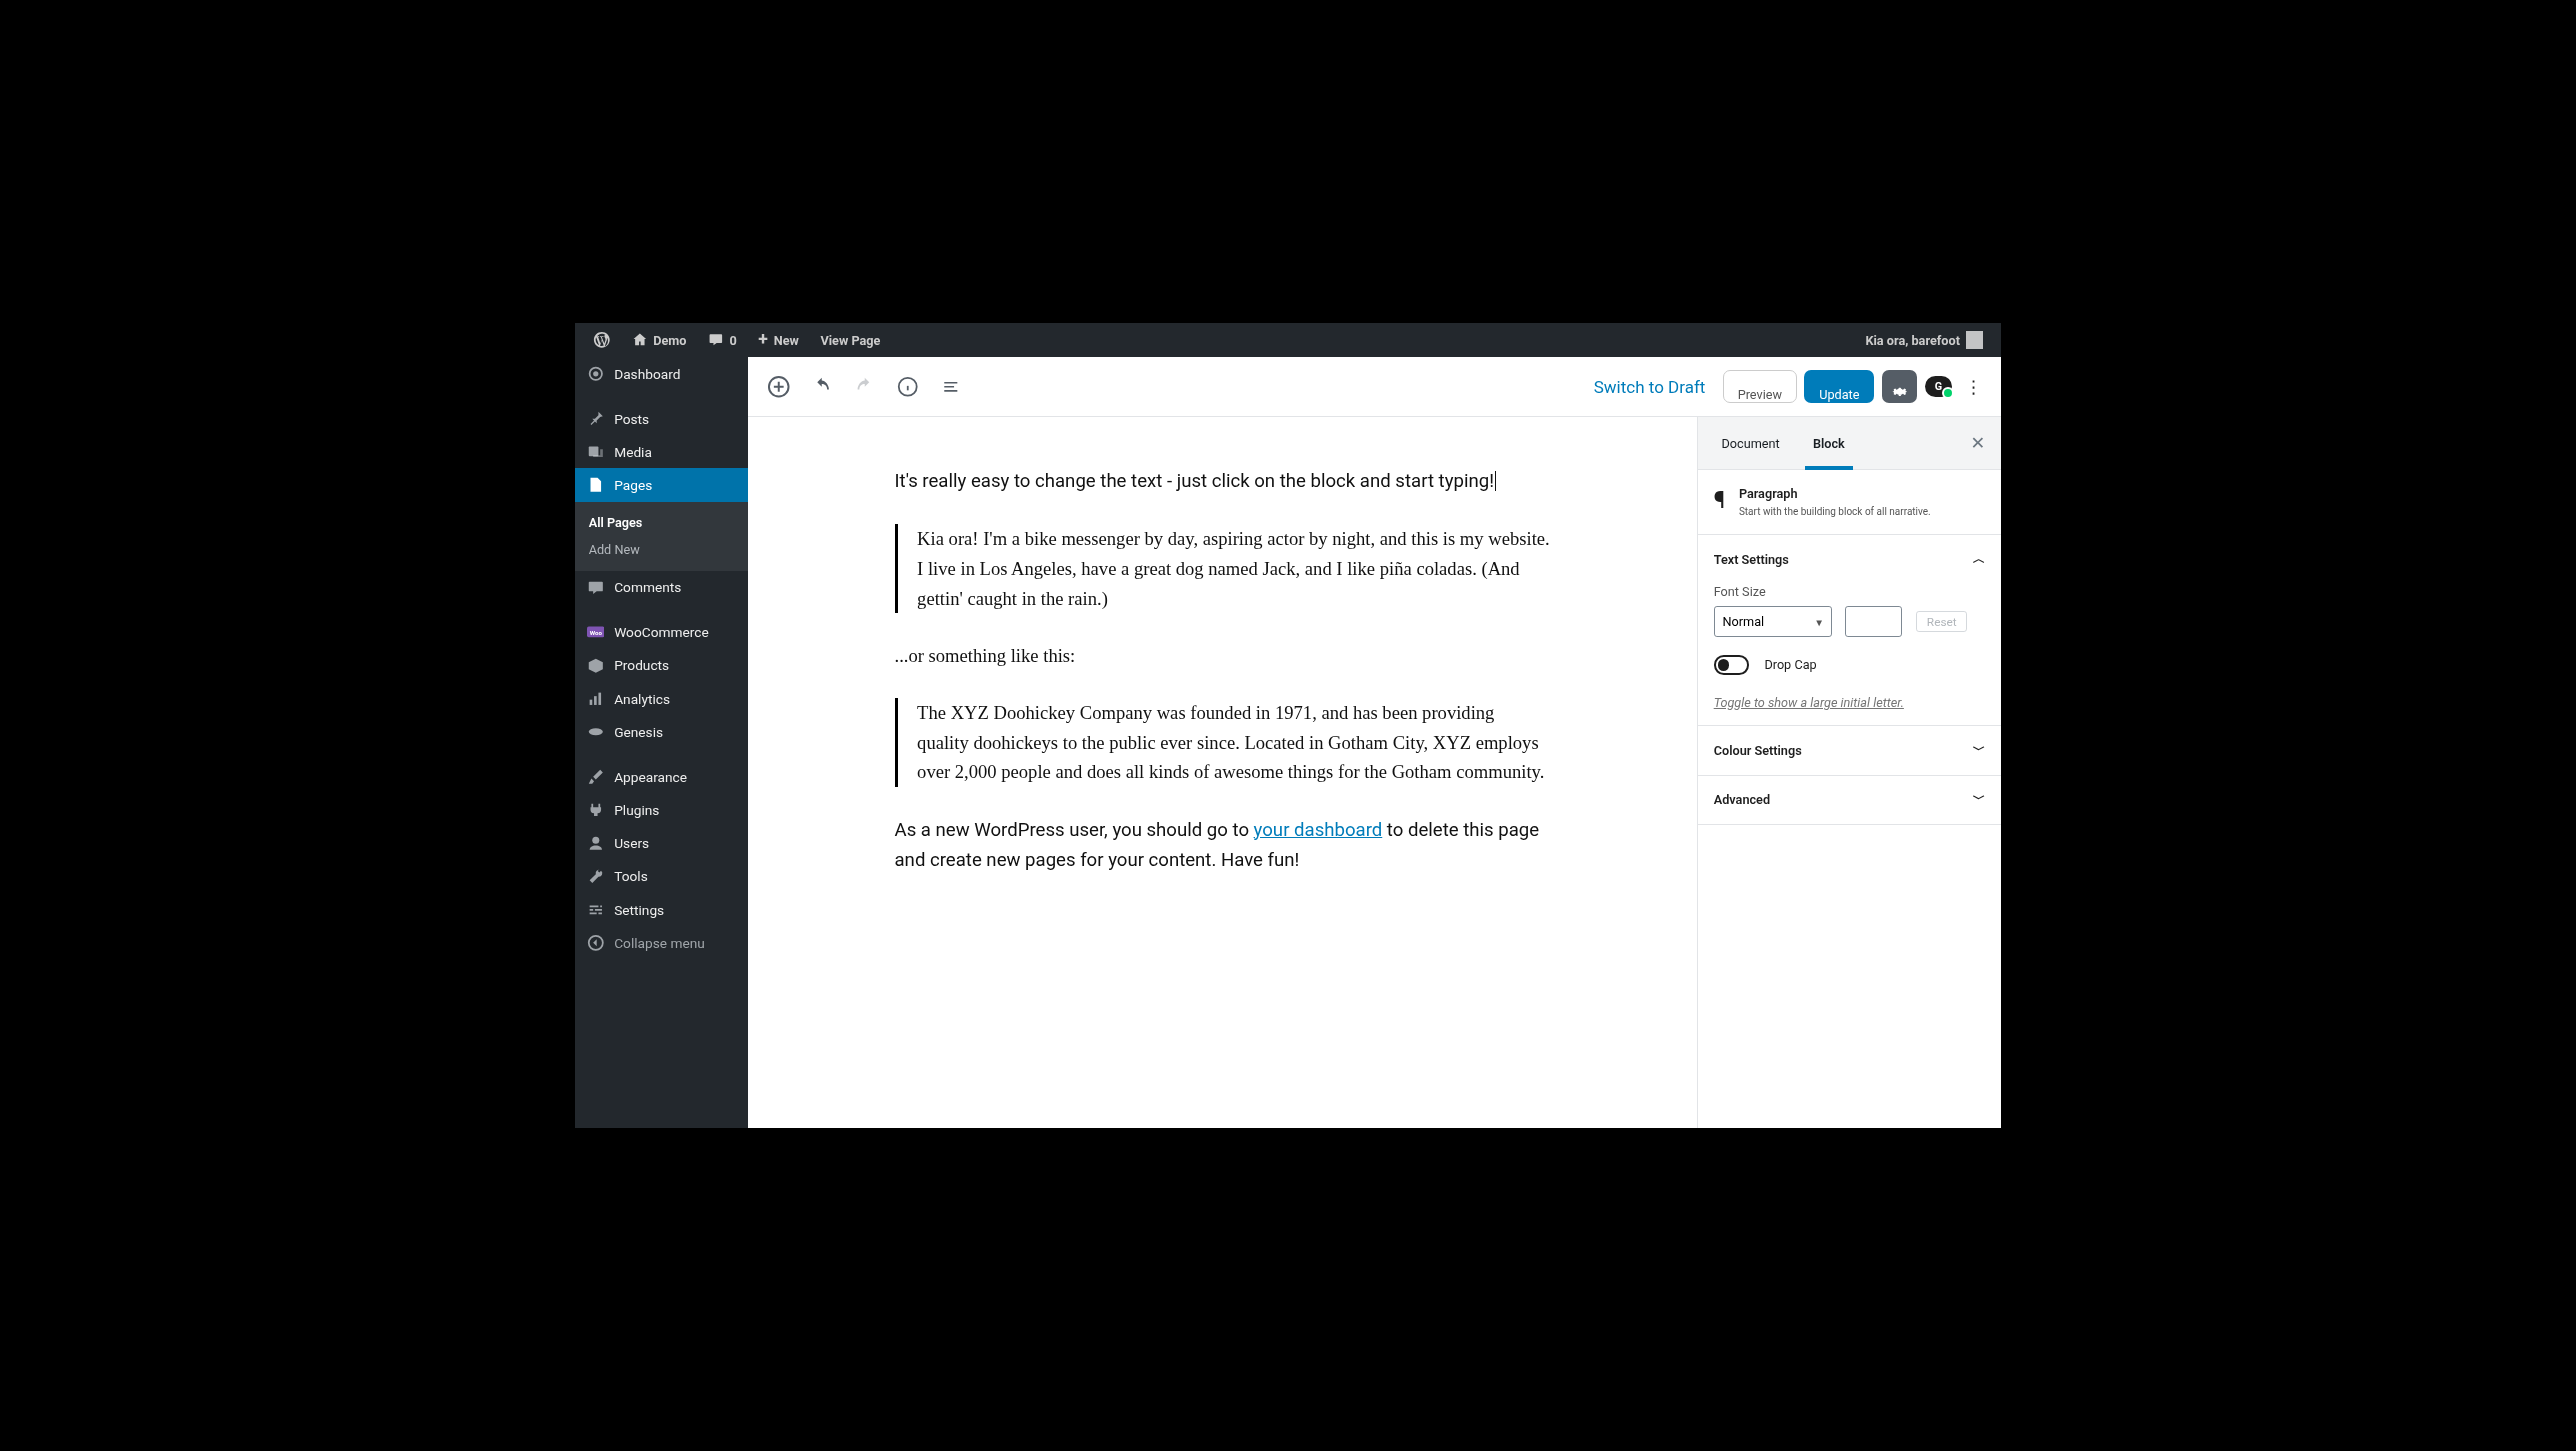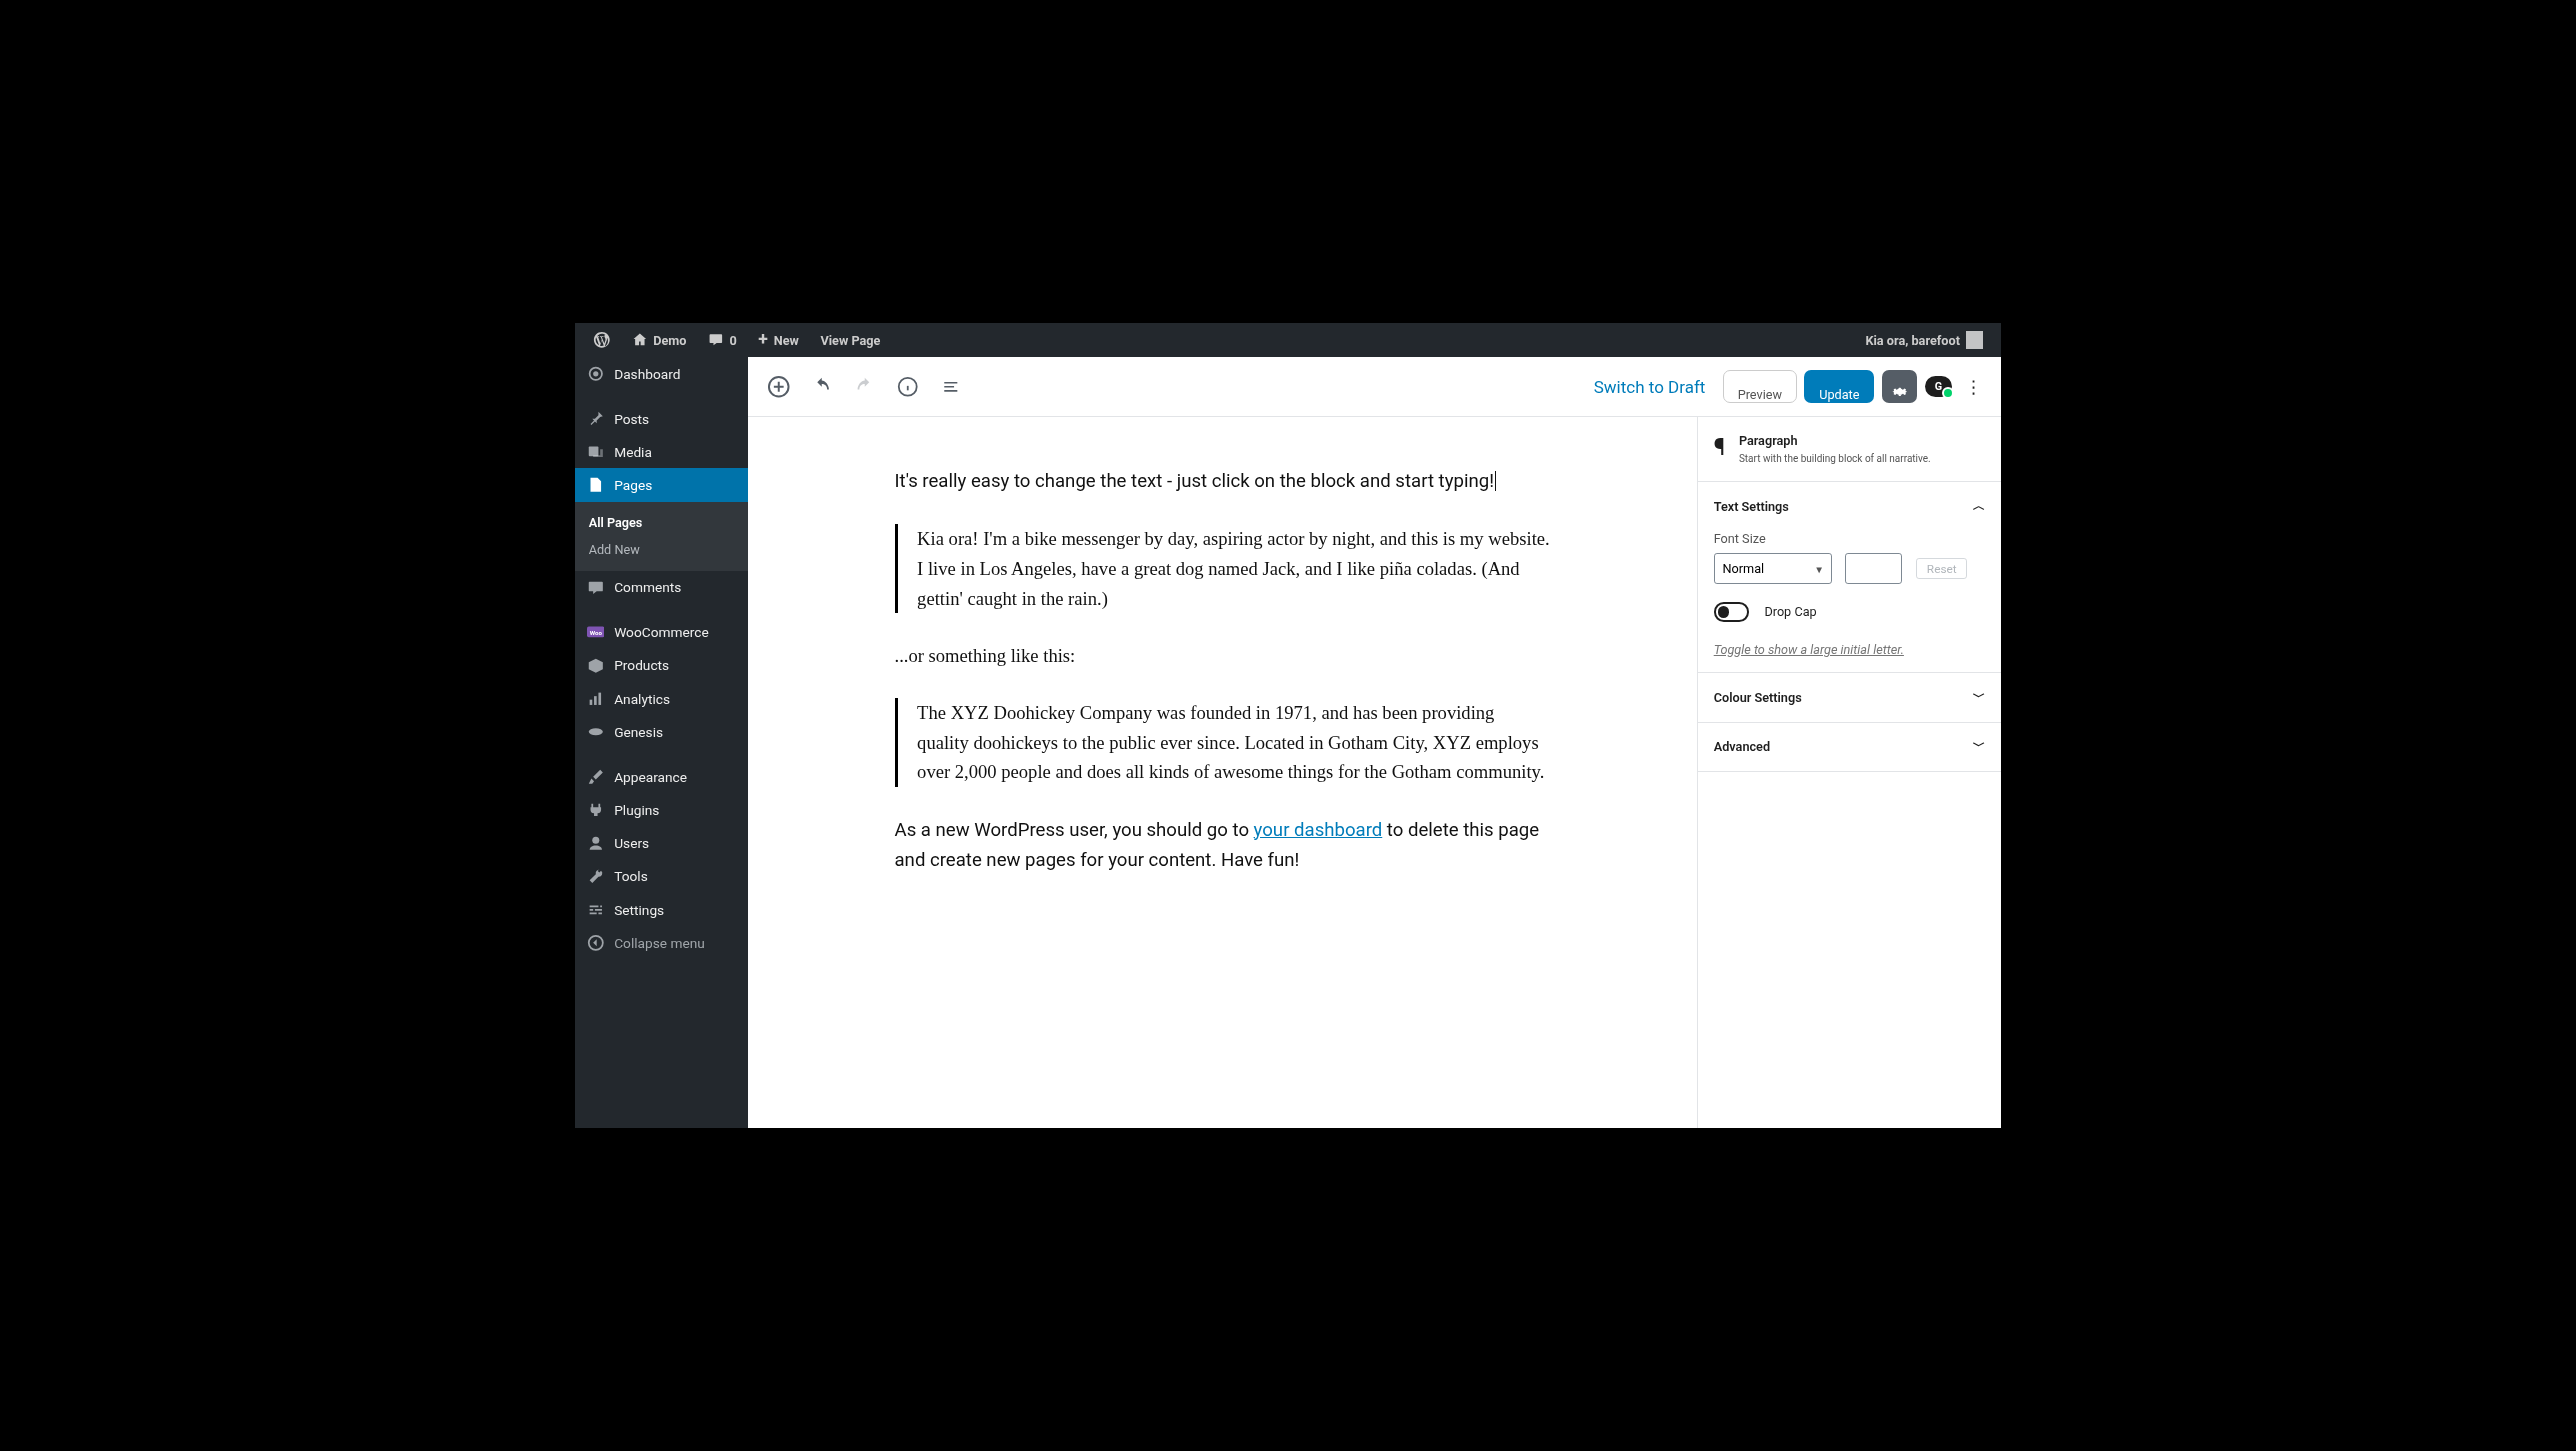--- a/index.html
+++ b/index.html
@@ -313,20 +313,25 @@
         <div class="quote">
           <p class="para" style="margin-bottom:0">The XYZ Doohickey Company was founded in 1971, and has been providing quality doohickeys to the public ever since. Located in Gotham City, XYZ employs over 2,000 people and does all kinds of awesome things for the Gotham community.</p>
         </div>
         <p class="para">
           <span>As a new WordPress user, you should go to </span><a href="#">your dashboard</a><span> to delete this page and create new pages for your content. Have fun!</span>
         </p>
       </div>
     </div>
 
     <div class="settings-panel">
+      <div class="tabs">
+        <div class="tab">Document</div>
+        <div class="tab active">Block</div>
+        <div class="close-tab">✕</div>
+      </div>
       <div class="block-info">
         <div class="block-info-icon">¶</div>
         <div class="block-info-text">
           <h3>Paragraph</h3>
           <p>Start with the building block of all narrative.</p>
         </div>
       </div>
       <div class="panel-section">
         <div class="panel-header">
           <span>Text Settings</span>

